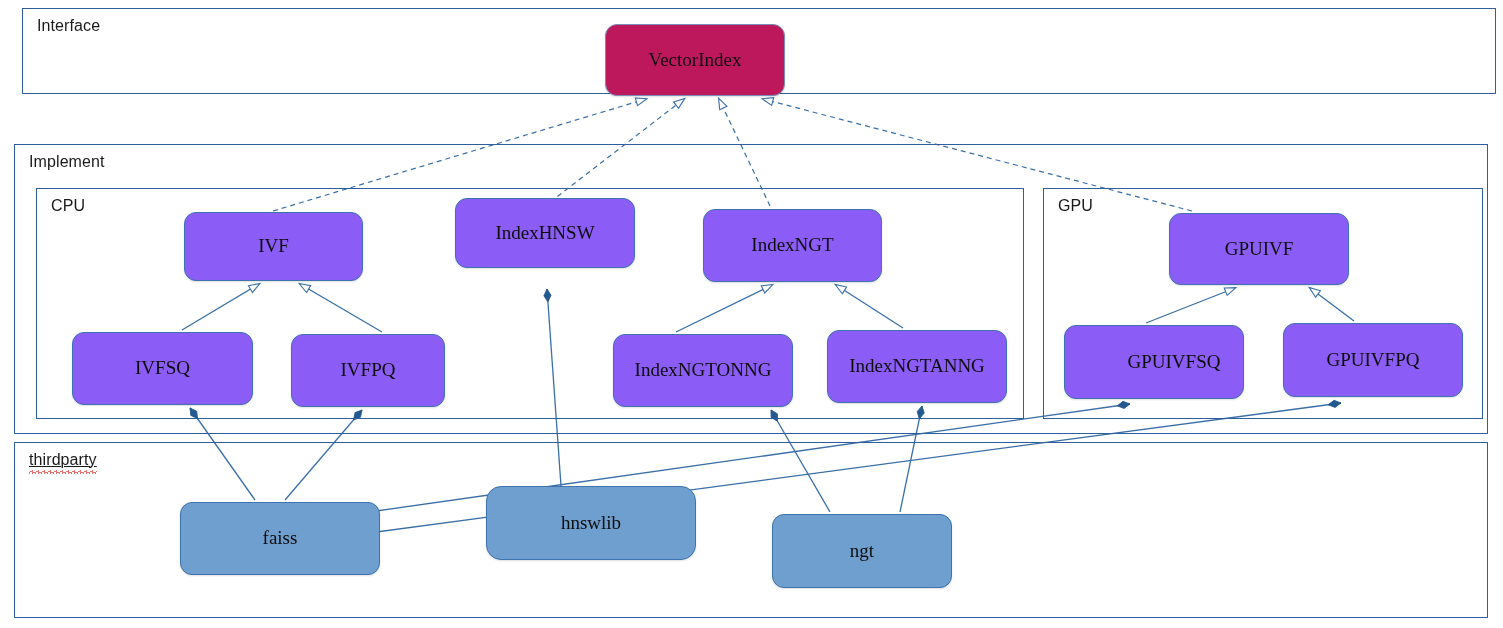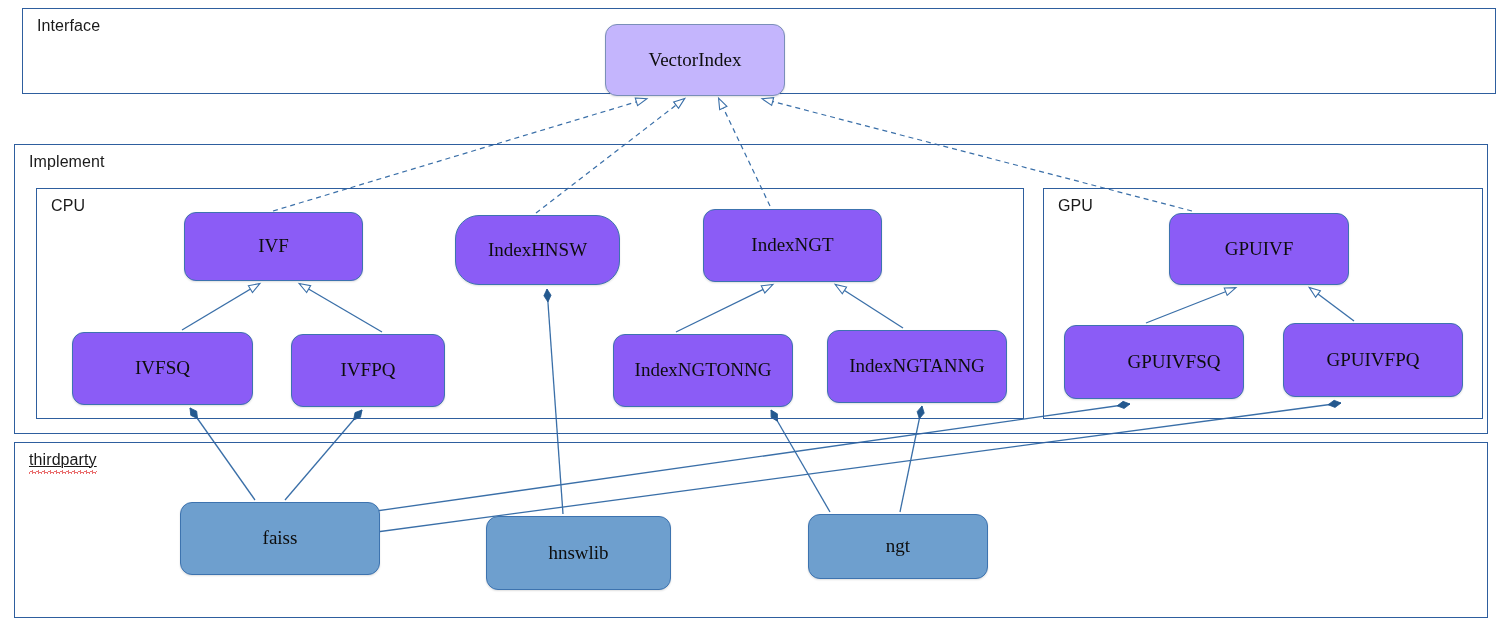--- a/index.html
+++ b/index.html
@@ -50,21 +50,21 @@
     align-items:center;
     justify-content:center;
     font-family:"Liberation Serif", serif;
     font-size:19px;
     color:#0d0d0d;
     text-align:center;
     line-height:1.1;
     box-shadow:0 1px 2px rgba(0,0,0,0.13);
   }
   .node.iface{
-    background:#c4b5fd;
+    background:#be185d;
     border:1.4px solid #7A8FB8;
   }
   .node.impl{
     background:#8b5cf6;
     border:1.4px solid #3D73AF;
   }
   .node.third{
     background:#6E9FCE;
     border:1.4px solid #3D73AF;
   }
@@ -117,27 +117,27 @@
       <div class="pkg" style="left: 1043px; top: 188px; width: 440px; height: 231px; border-color: rgb(46, 94, 158);">
         <div class="pkg-label">GPU</div>
       </div>
       <div class="pkg" style="left: 14px; top: 442px; width: 1474px; height: 176px; border-color: rgb(46, 94, 158);">
         <div class="pkg-label misspelled" style="position: absolute;">thirdparty<span class="squiggle"></span></div>
       </div>
     </div>
   <div id="node-layer">
       <div class="node iface" style="left: 605px; top: 24px; width: 180px; height: 72px;">VectorIndex</div>
       <div class="node impl" style="left: 184px; top: 212px; width: 179px; height: 69px;">IVF</div>
-      <div class="node impl" style="left: 455px; top: 215px; width: 165px; height: 70px; border-radius: 24px;">IndexHNSW</div>
+      <div class="node impl" style="left: 455px; top: 198px; width: 180px; height: 70px;">IndexHNSW</div>
       <div class="node impl" style="left: 703px; top: 209px; width: 179px; height: 73px;">IndexNGT</div>
       <div class="node impl" style="left: 1169px; top: 213px; width: 180px; height: 72px;">GPUIVF</div>
       <div class="node impl" style="left: 72px; top: 332px; width: 181px; height: 73px;">IVFSQ</div>
       <div class="node impl" style="left: 291px; top: 334px; width: 154px; height: 73px;">IVFPQ</div>
       <div class="node impl" style="left: 613px; top: 334px; width: 180px; height: 73px;">IndexNGTONNG</div>
       <div class="node impl" style="left: 827px; top: 330px; width: 180px; height: 73px;">IndexNGTANNG</div>
       <div class="node impl" style="left: 1064px; top: 325px; width: 180px; height: 74px; padding-left: 40px;">GPUIVFSQ</div>
       <div class="node impl" style="left: 1267px; top: 323px; width: 180px; height: 74px; margin-left: 16px;">GPUIVFPQ</div>
       <div class="node third" style="left: 180px; top: 502px; width: 200px; height: 73px;">faiss</div>
-      <div class="node third" style="left: 486px; top: 516px; width: 185px; height: 74px;">hnswlib</div>
-      <div class="node third" style="left: 772px; top: 514px; width: 180px; height: 65px; margin-left: 36px;">ngt</div>
+      <div class="node third" style="left: 486px; top: 486px; width: 210px; height: 74px; border-radius: 15px;">hnswlib</div>
+      <div class="node third" style="left: 772px; top: 514px; width: 180px; height: 74px;">ngt</div>
     </div>
 
 </div>
 
 </body></html>

